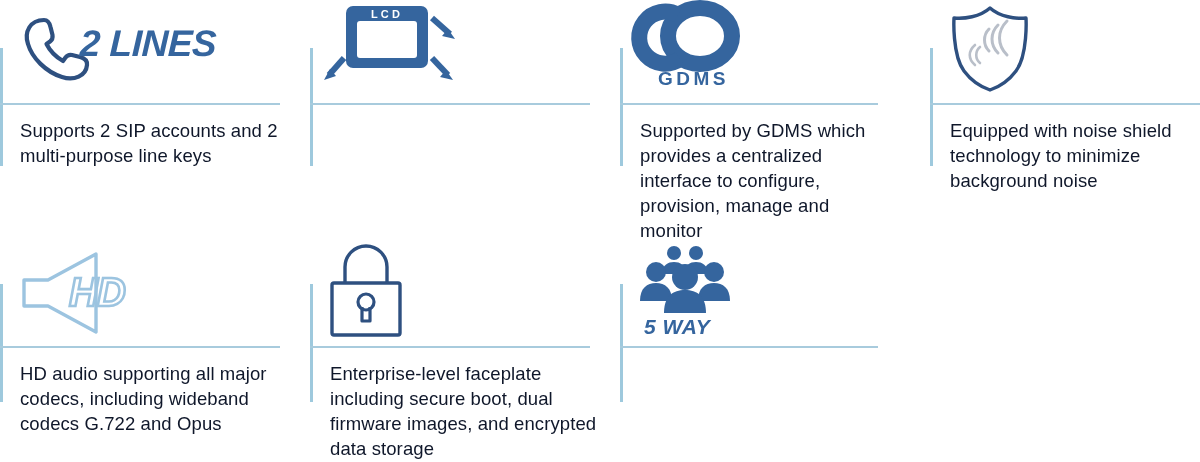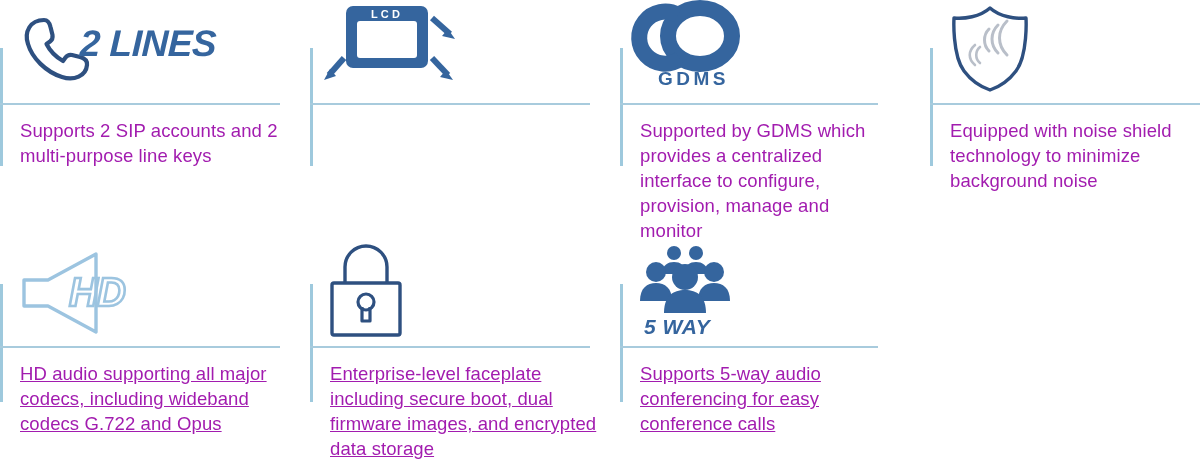--- a/index.html
+++ b/index.html
@@ -61,27 +61,27 @@
   .c4 .hrule { width: 258px; }
 
   .r2 .vrule { top: 53px; }
   .r2 .hrule { top: 115px; }
 
   .desc {
     position: absolute;
     left: 20px;
     top: 118px;
     width: 278px;
-    color: #a21caf;
+    color: #0f172a;
     font-size: 18.5px;
     line-height: 25px;
     letter-spacing: 0.1px;
   }
   .c4 .desc { width: 250px; }
-  .r2 .desc { top: 130px; text-decoration: underline; }
+  .r2 .desc { top: 130px; }
 
   svg { display: block; overflow: visible; }
 
   .cell-row2 .icon-area { top: 14px; }
 </style>
 </head>
 <body>
 
 <div class="feature-grid">
 
@@ -190,16 +190,15 @@
         <circle cx="22" cy="27" r="10" fill="#35659e"></circle>
         <path d="M6 56 C6 43 13 38 22 38 C31 38 38 43 38 56 Z" fill="#35659e"></path>
         <circle cx="80" cy="27" r="10" fill="#35659e"></circle>
         <path d="M64 56 C64 43 71 38 80 38 C89 38 96 43 96 56 Z" fill="#35659e"></path>
 
         <circle cx="51" cy="32" r="13" fill="#35659e"></circle>
         <path d="M30 68 C30 51 39 45 51 45 C63 45 72 51 72 68 Z" fill="#35659e"></path>
         <text x="10" y="89" font-family="'Liberation Sans', sans-serif" font-size="21" font-weight="bold" font-style="italic" fill="#35659e" letter-spacing="0.5">5 WAY</text>
       </svg>
     </div>
-    <div class="desc">Supports 5-way audio conferencing for easy conference calls</div>
   </div>
 
 </div>
 
 </body></html>

